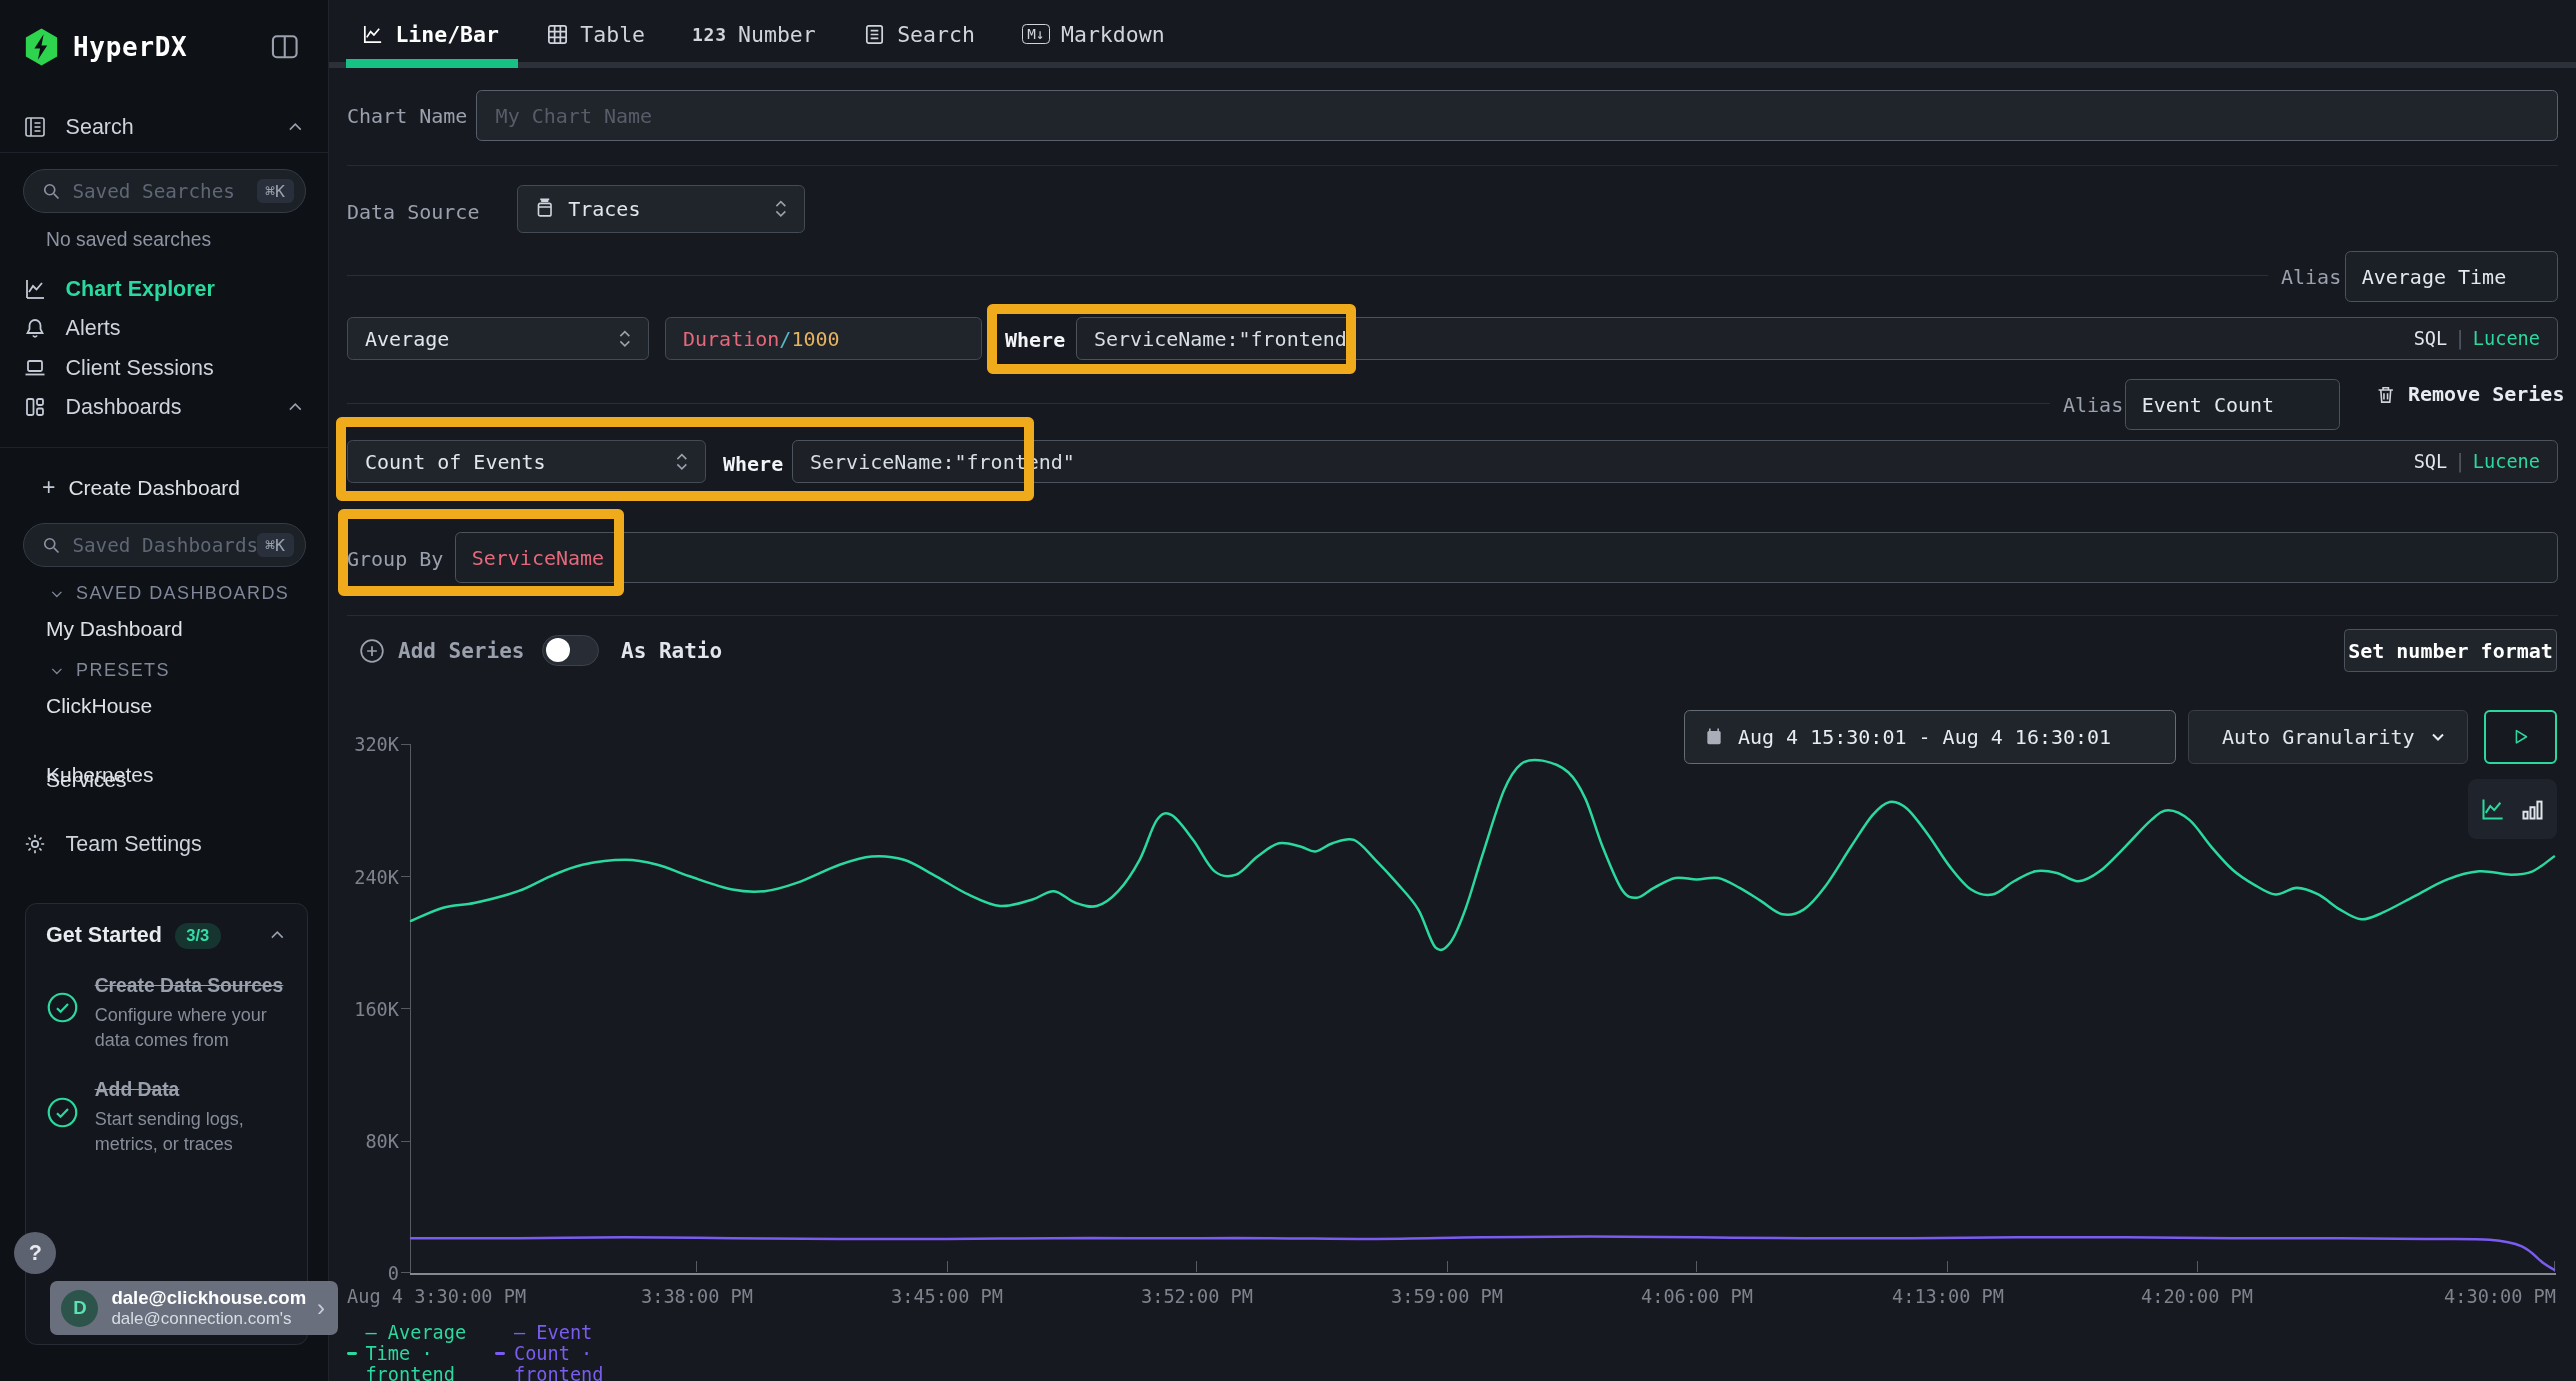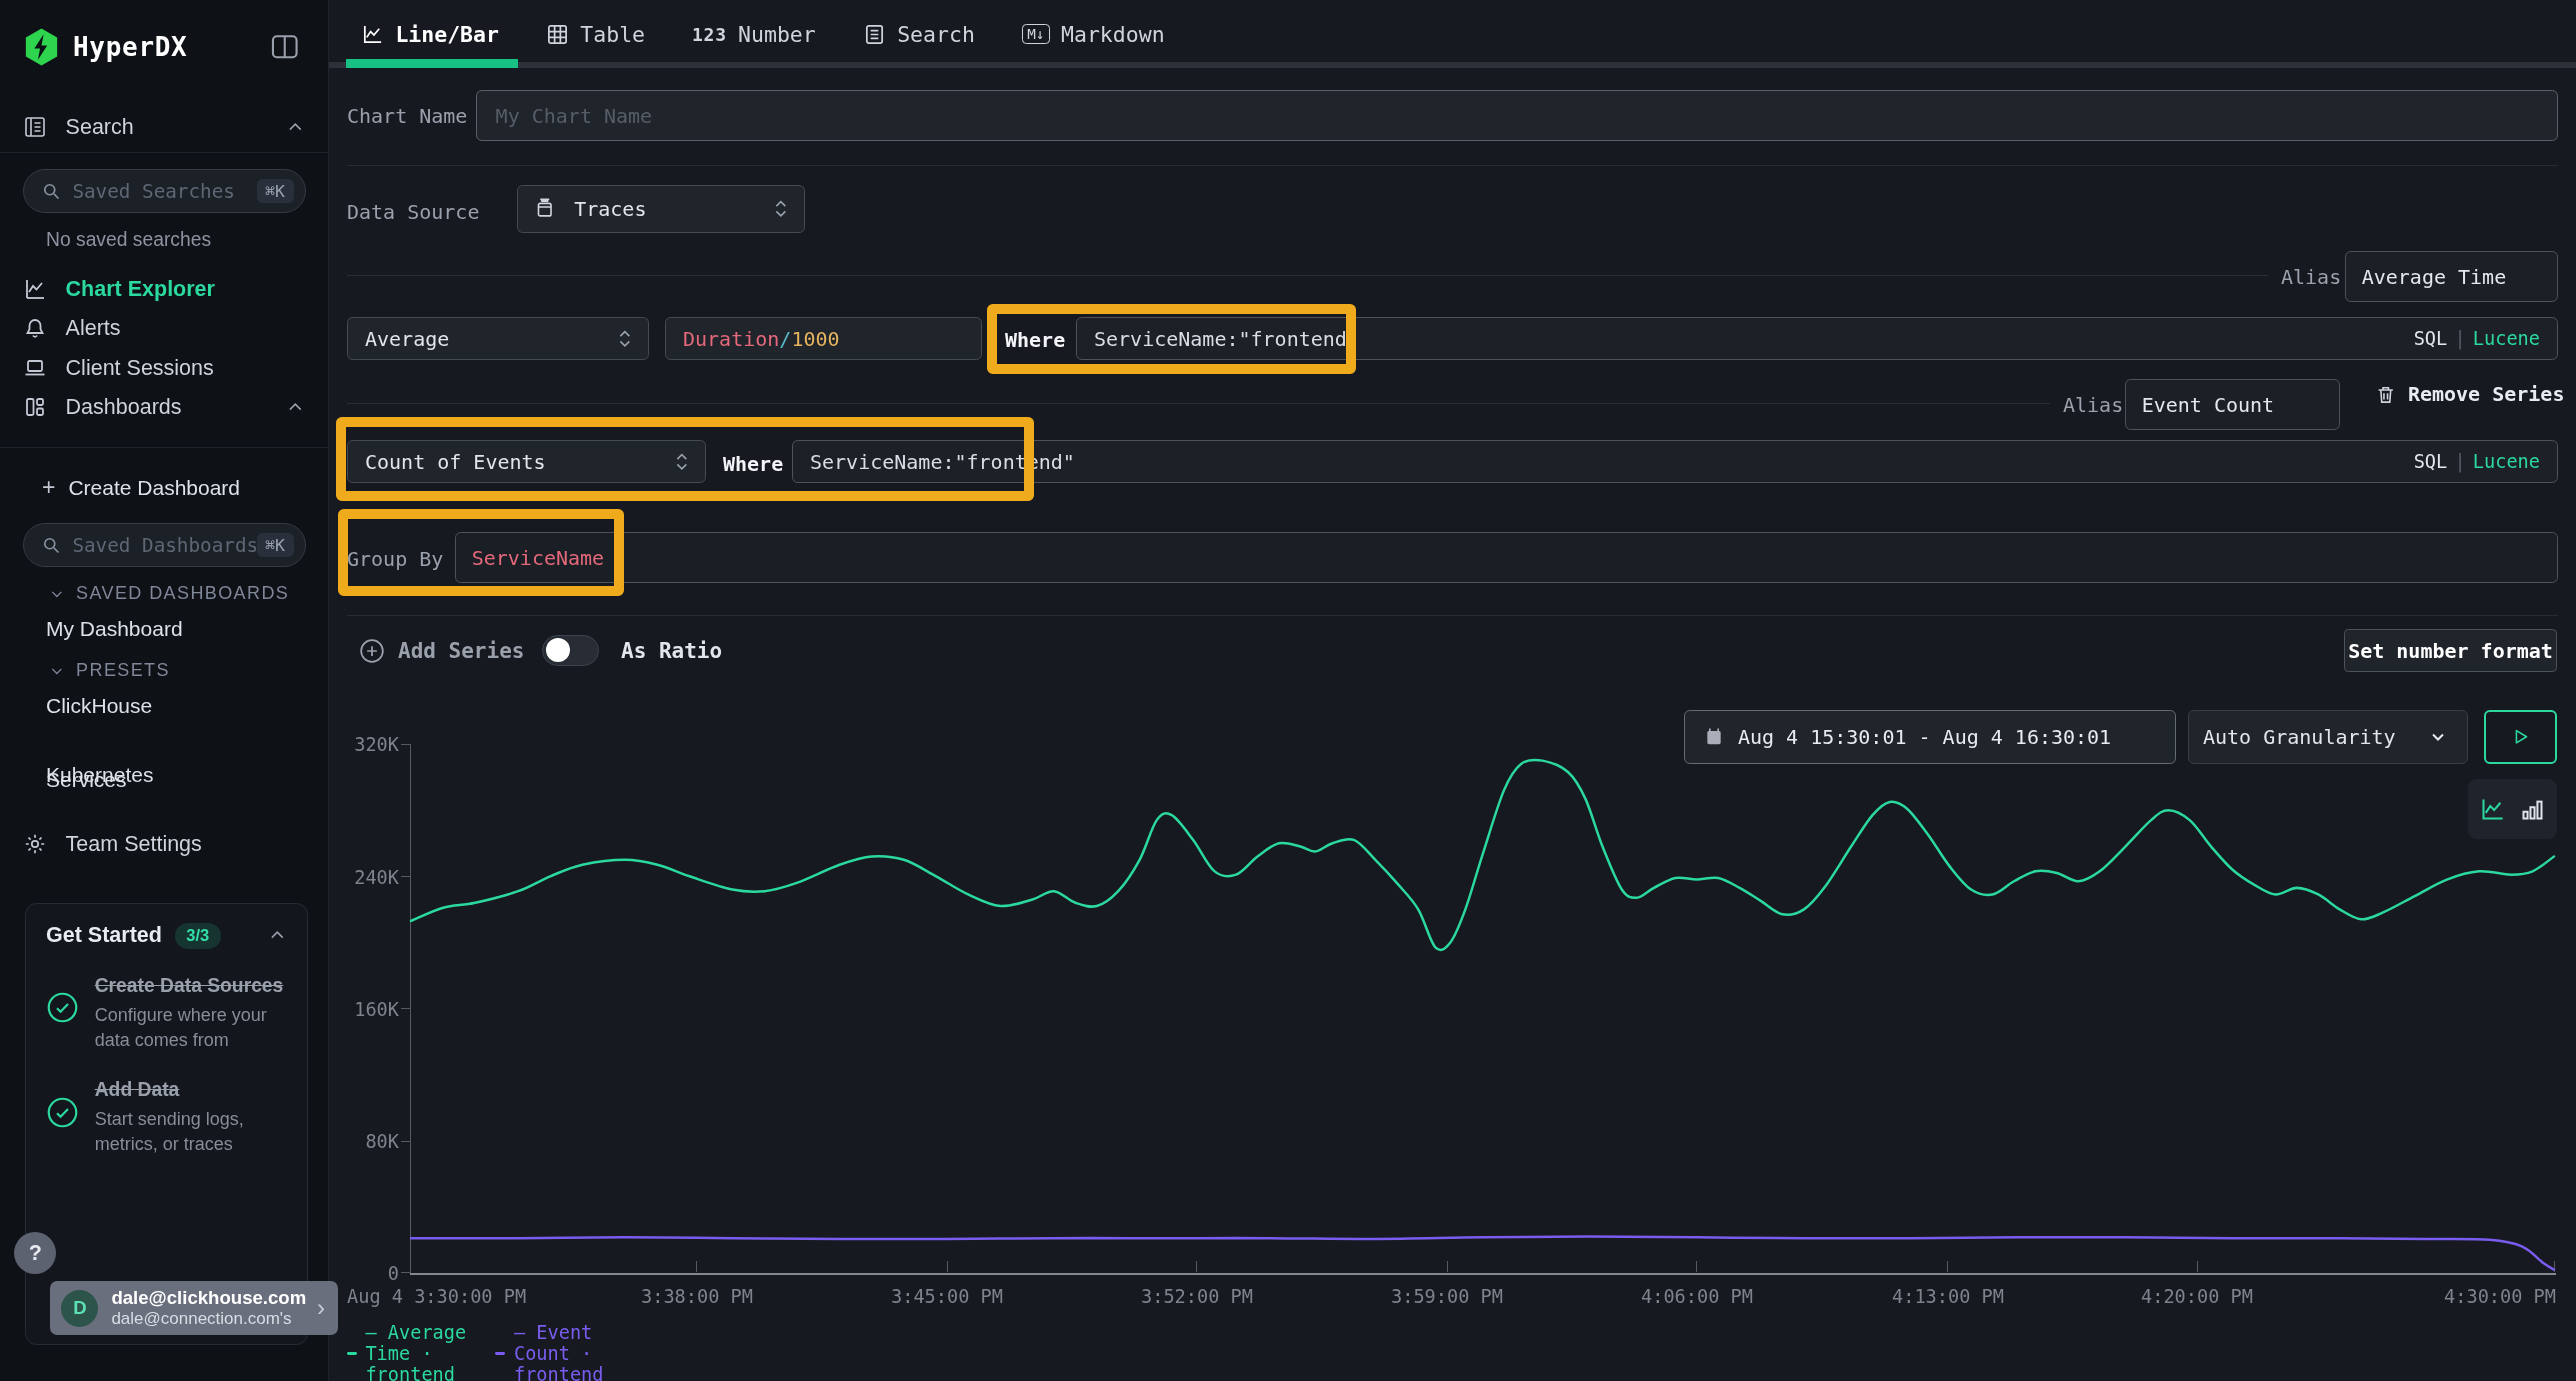--- a/index.html
+++ b/index.html
@@ -64,21 +64,21 @@
 
   .field-label { position:absolute; font-size:20px; color:#9aa1ad; }
   .boxed { background:#20242b; border:1.4px solid #454b54; border-radius:5.7px; }
   .h-div { position:absolute; height:1.4px; background:#272c33; }
 
   .chart-name-input { position:absolute; left:147px; top:90px; width:2082px; height:51px; background:#20242b; border:1.4px solid #5a606b; border-radius:5.7px; color:#dfe3ea; font-family:"DejaVu Sans Mono",monospace; font-size:20px; padding:0 18.6px; outline:none; }
   .chart-name-input::placeholder { color:#575d68; }
 
   .select { position:absolute; display:flex; align-items:center; font-size:20px; color:#e2e6ec; }
   .select .sel-ico { margin-left:15.7px; width:21.5px; height:21.5px; color:#cfd4dd; }
-  .select .sel-text { margin-left:19px; }
+  .select .sel-text { margin-left:13px; }
   .select .updown { position:absolute; right:15.7px; width:15.7px; height:21.5px; color:#9aa1ad; }
   .select .down { position:absolute; right:18.6px; width:20px; height:20px; color:#e8ebf0; }
 
   .conn-line { position:absolute; height:1.4px; background:#2a2f37; }
   .alias-input { position:absolute; height:51px; background:#1b1f26; border:1.4px solid #4d535c; border-radius:5.7px; display:flex; align-items:center; padding:0 15.7px; font-size:20px; color:#e3e7ee; }
   .expr-input { position:absolute; height:43px; background:#20242b; border:1.4px solid #454b54; border-radius:5.7px; display:flex; align-items:center; padding:0 17px; font-size:20px; }
   .where-label { position:absolute; font-size:20px; font-weight:bold; color:#f2f4f8; }
   .search-input { position:absolute; height:43px; background:#1d2127; border:1.4px solid #4d535c; border-radius:5.7px; display:flex; align-items:center; padding:0 17px; font-size:20px; color:#d9dee6; }
   .sql-lucene { position:absolute; right:17px; font-size:18.6px; font-weight:400; color:#e3e7ee; }
   .sql-lucene .sep { color:#555b66; padding:0 7.2px; }
@@ -94,21 +94,21 @@
   .toggle { position:absolute; left:213px; top:5.7px; width:57px; height:31.5px; background:#272c35; border:1.4px solid #3c434e; border-radius:17px; }
   .toggle .knob { position:absolute; left:2.9px; top:2.1px; width:24px; height:24px; border-radius:50%; background:#ffffff; }
   .as-ratio { position:absolute; left:292px; top:0; height:43px; display:flex; align-items:center; font-size:21px; font-weight:bold; color:#e2e6ec; }
   .set-number { position:absolute; left:2015px; top:0; width:213px; height:43px; background:#20242b; border:1.4px solid #4d535c; border-radius:4.3px; display:flex; align-items:center; justify-content:center; font-size:20px; font-weight:bold; color:#ffffff; }
 
   .toolbar-row { position:absolute; left:0; top:710px; width:2247px; height:54px; }
   .date-input { position:absolute; left:1355px; top:0; width:492px; height:54px; background:#20242b; border:1.4px solid #666c76; border-radius:5.7px; display:flex; align-items:center; font-size:20px; color:#e8ebf0; }
   .date-input svg { margin-left:18.6px; width:20px; height:21.5px; color:#a9aeb8; }
   .date-input span { margin-left:14.3px; }
   .granularity { position:absolute; left:1859px; top:0; width:280px; height:54px; background:#20242b; border:1.4px solid #3a3f47; border-radius:5.7px; }
-  .granularity .sel-text { margin-left:14px; }
+  .granularity .sel-text { margin-left:33px; }
   .play-btn { position:absolute; left:2155px; top:0; width:73px; height:54px; border:2.1px solid #2bd99f; border-radius:5.7px; background:transparent; display:flex; align-items:center; justify-content:center; }
   .play-btn svg { width:18.6px; height:21.5px; color:#2bd99f; }
 
   .charttype-toggle { position:absolute; left:2139px; top:779px; width:89px; height:60px; background:#1f242c; border-radius:8.6px; display:flex; align-items:center; justify-content:center; gap:13px; }
   .charttype-toggle svg { width:27px; height:27px; }
   .ct-line { color:#2bd99f; }
   .ct-bar { color:#dfe3ea; }
 
   
   .plot { position:absolute; left:0; top:0; }

